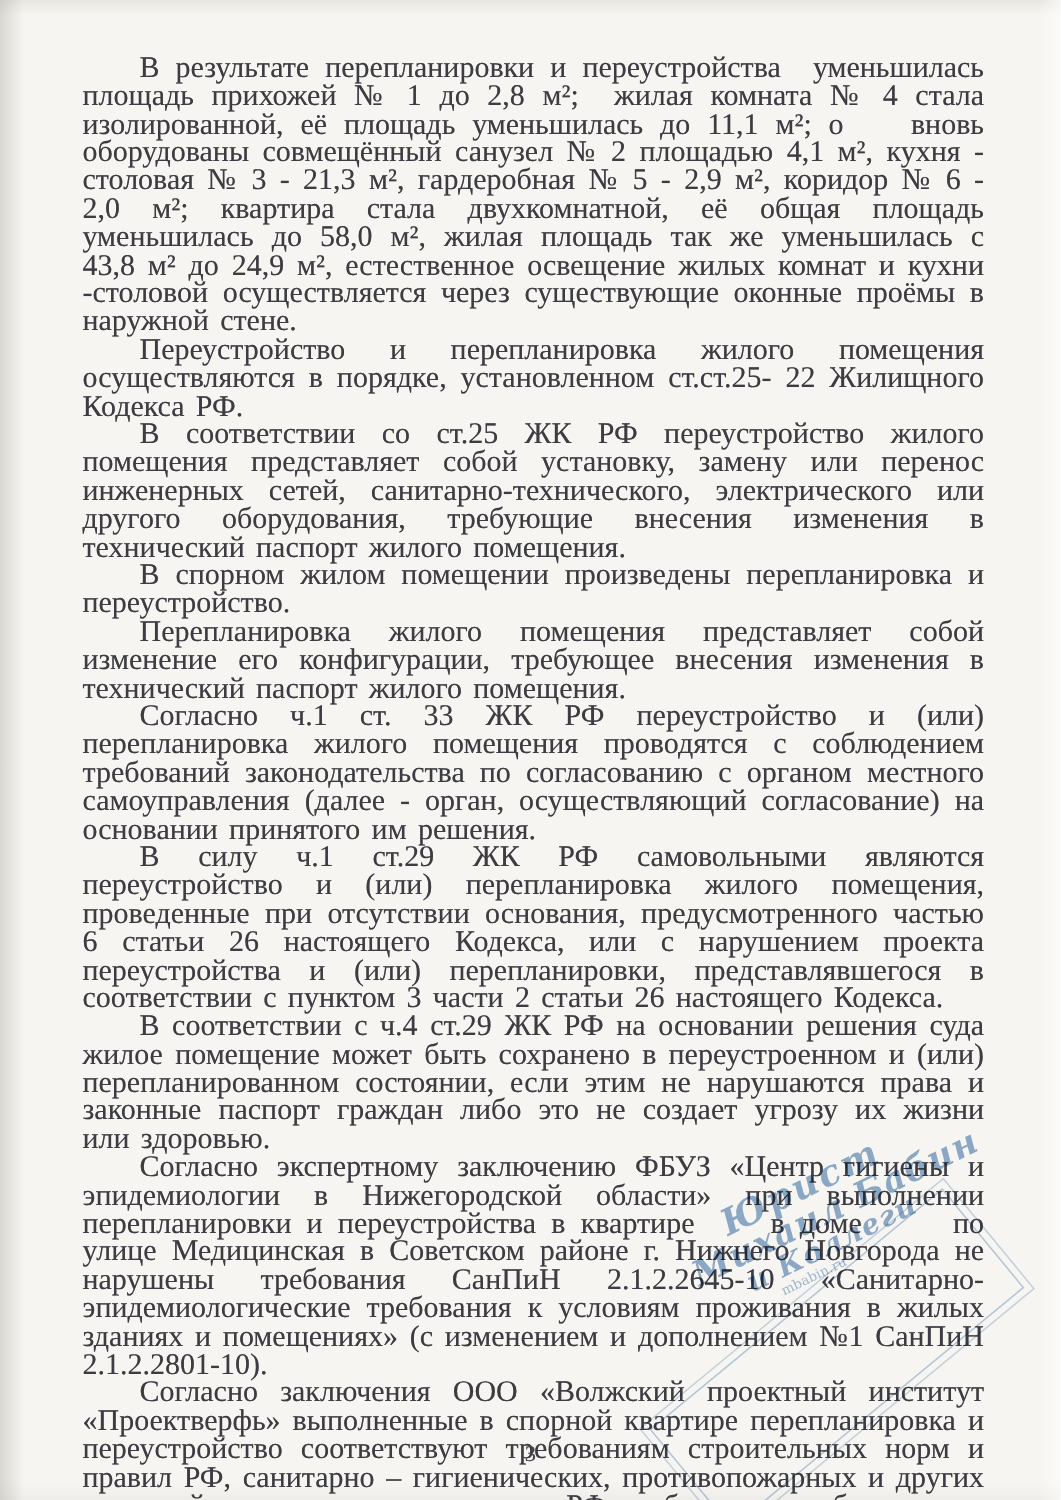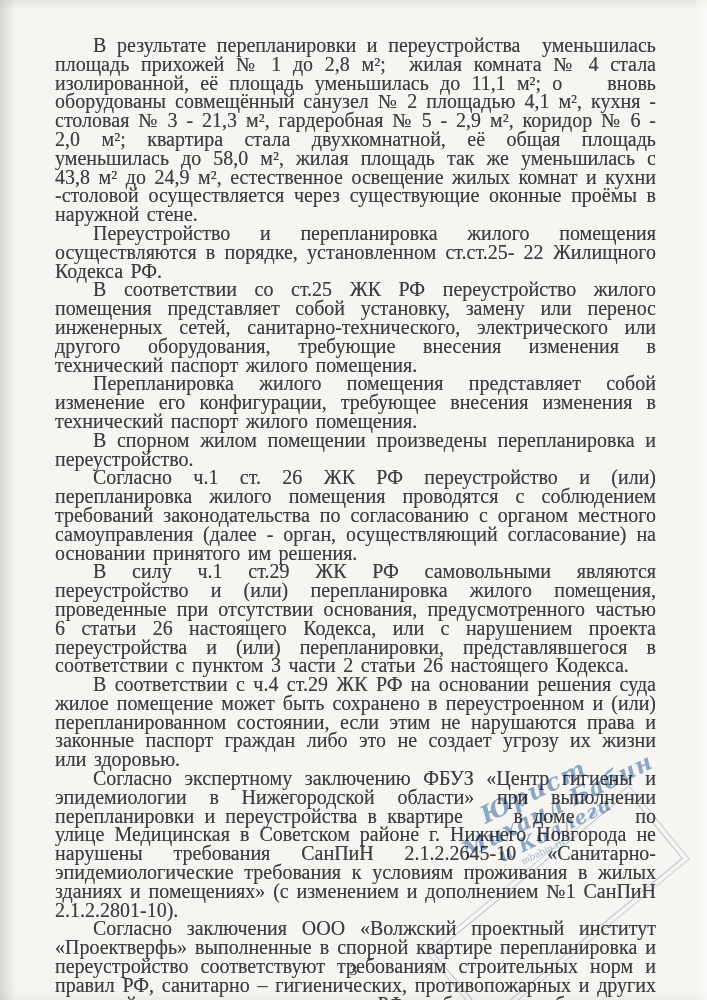--- a/index.html
+++ b/index.html
@@ -75,23 +75,23 @@
 </style>
 </head>
 <body>
 
 <div class="page">
 
   <div class="text-block">
     <p>В результате перепланировки и переустройства&nbsp; уменьшилась площадь прихожей № 1 до 2,8 м²;&nbsp; жилая комната № 4 стала изолированной, её площадь уменьшилась до 11,1 м²; о&nbsp;&nbsp;&nbsp; вновь оборудованы совмещённый санузел № 2 площадью 4,1 м², кухня - столовая № 3 - 21,3 м², гардеробная № 5 - 2,9 м², коридор № 6 - 2,0 м²; квартира стала двухкомнатной, её общая площадь уменьшилась до 58,0 м², жилая площадь так же уменьшилась с 43,8 м² до 24,9 м², естественное освещение жилых комнат и кухни -столовой осуществляется через существующие оконные проёмы в наружной стене.</p>
     <p>Переустройство и перепланировка жилого помещения осуществляются в порядке, установленном ст.ст.25- 22 Жилищного Кодекса РФ.</p>
     <p>В соответствии со ст.25 ЖК РФ переустройство жилого помещения представляет собой установку, замену или перенос инженерных сетей, санитарно-технического, электрического или другого оборудования, требующие внесения изменения в технический паспорт жилого помещения.</p>
+    <p>В спорном жилом помещении произведены перепланировка и переустройство.</p>
     <p>Перепланировка жилого помещения представляет собой изменение его конфигурации, требующее внесения изменения в технический паспорт жилого помещения.</p>
-    <p>В спорном жилом помещении произведены перепланировка и переустройство.</p>
-    <p>Согласно ч.1 ст. 26 ЖК РФ переустройство и (или) перепланировка жилого помещения проводятся с соблюдением требований законодательства по согласованию с органом местного самоуправления (далее - орган, осуществляющий согласование) на основании принятого им решения.</p>
+    <p>Согласно ч.1 ст. 33 ЖК РФ переустройство и (или) перепланировка жилого помещения проводятся с соблюдением требований законодательства по согласованию с органом местного самоуправления (далее - орган, осуществляющий согласование) на основании принятого им решения.</p>
     <p>В силу ч.1 ст.29 ЖК РФ самовольными являются переустройство и (или) перепланировка жилого помещения, проведенные при отсутствии основания, предусмотренного частью 6 статьи 26 настоящего Кодекса, или с нарушением проекта переустройства и (или) перепланировки, представлявшегося в соответствии с пунктом 3 части 2 статьи 26 настоящего Кодекса.</p>
     <p>В соответствии с ч.4 ст.29 ЖК РФ на основании решения суда жилое помещение может быть сохранено в переустроенном и (или) перепланированном состоянии, если этим не нарушаются права и законные паспорт граждан либо это не создает угрозу их жизни или здоровью.</p>
     <p>Согласно экспертному заключению ФБУЗ «Центр гигиены и эпидемиологии в Нижегородской области» при выполнении перепланировки и переустройства в квартире&nbsp;&nbsp;&nbsp;&nbsp; в доме&nbsp;&nbsp;&nbsp;&nbsp;&nbsp; по улице Медицинская в Советском районе г. Нижнего Новгорода не нарушены требования СанПиН 2.1.2.2645-10 «Санитарно-эпидемиологические требования к условиям проживания в жилых зданиях и помещениях» (с изменением и дополнением №1 СанПиН 2.1.2.2801-10).</p>
     <p>Согласно заключения ООО «Волжский проектный институт «Проектверфь» выполненные в спорной квартире перепланировка и переустройство соответствуют требованиям строительных норм и правил РФ, санитарно – гигиенических, противопожарных и других норм действующих&nbsp; на территории РФ и обеспечивает безопасную для жизни и здоровья людей эксплуатацию объекта.</p>
   </div>
 
   <div class="stamp-frame"></div>
 
   <div class="stamp-text">
     <div class="s1">Юрист</div>

